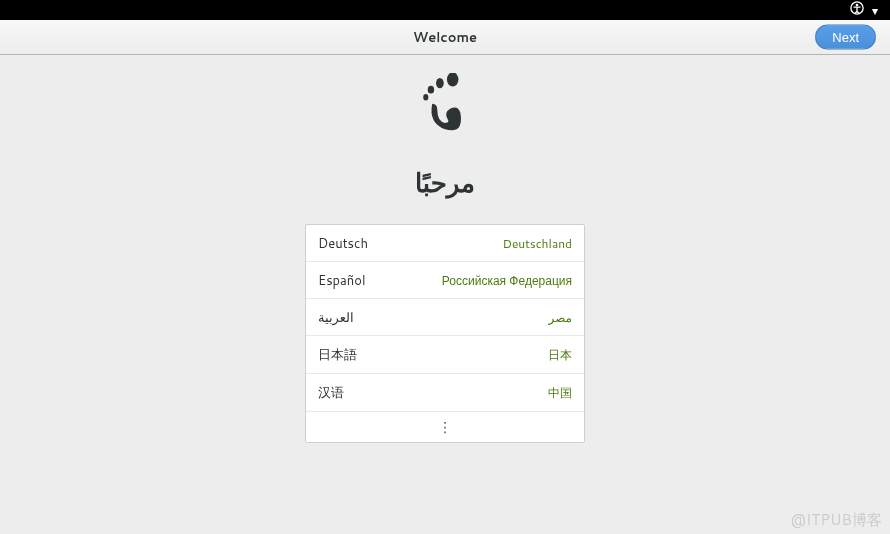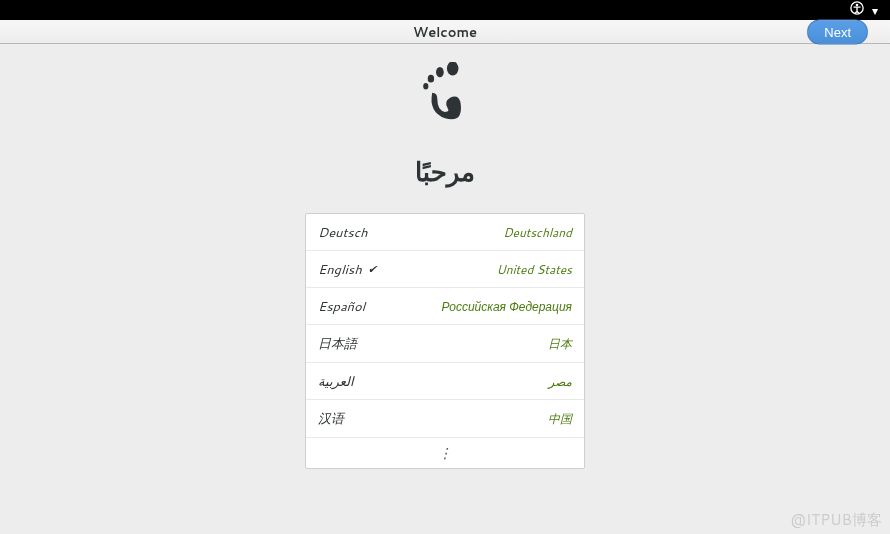--- a/index.html
+++ b/index.html
@@ -17,35 +17,35 @@
       display: flex;
       justify-content: flex-end;
       align-items: center;
       padding-right: 12px;
       gap: 8px;
     }
     .topbar-icon { color: #fff; font-size: 12px; }
     .headerbar {
       background: linear-gradient(to bottom, #f7f7f7, #ededed);
       border-bottom: 1px solid #b5b5b5;
-      height: 24px;
+      height: 35px;
       display: flex;
       align-items: center;
       justify-content: center;
       position: relative;
       padding: 0 6px;
     }
     .headerbar-title {
       font-weight: bold;
       font-size: 13px;
       color: #2e3436;
     }
     .next-button {
       position: absolute;
-      right: 22px;
+      right: 14px;
       top: 50%;
       transform: translateY(-50%);
       background: linear-gradient(to bottom, #5a9ee8, #4a90d9);
       border: 1px solid #3a78c0;
       color: #fff;
       font-size: 13px;
       padding: 4px 16px;
       border-radius: 12px;
       cursor: pointer;
     }
@@ -71,21 +71,20 @@
       border-radius: 2px;
     }
     .language-row {
       display: flex;
       justify-content: space-between;
       align-items: center;
       padding: 9px 12px;
       font-size: 13px;
       border-bottom: 1px solid #e8e8e8;
       cursor: pointer;
-      font-style: italic;
     }
     .language-row.selected { background: #fff; }
     .language-row.hover-row { background: #f5f5f5; }
     .lang-name {
       color: #2e3436;
       display: flex;
       align-items: center;
       gap: 6px;
     }
     .lang-country { color: #4d7c0f; font-size: 12px; }
@@ -134,38 +133,31 @@
       <path d="M 30 48 Q 24 78 50 88 Q 80 96 74 62 Q 70 50 58 56 Q 48 62 54 72 Q 58 78 50 78 Q 38 76 38 58 Q 38 48 30 48 Z" fill="#2e3436"></path>
     </svg>
   </div>
   <div class="greeting">مرحبًا</div>
 
   <div class="language-list">
     <div class="language-row">
       <span class="lang-name">Deutsch</span>
       <span class="lang-country">Deutschland</span>
     </div>
-    <div class="language-row selected">
-      <span class="lang-name">
-        <span>English</span>
-        <span class="check-icon">✔</span>
-      </span>
-      <span class="lang-country">United States</span>
-    </div>
     <div class="language-row">
       <span class="lang-name">Español</span>
       <span class="lang-country">Российская Федерация</span>
     </div>
     <div class="language-row">
+      <span class="lang-name">العربية</span>
+      <span class="lang-country">مصر</span>
+    </div>
+    <div class="language-row">
       <span class="lang-name">日本語</span>
       <span class="lang-country">日本</span>
-    </div>
-    <div class="language-row">
-      <span class="lang-name">العربية</span>
-      <span class="lang-country">مصر</span>
     </div>
     <div class="language-row">
       <span class="lang-name">汉语</span>
       <span class="lang-country">中国</span>
     </div>
     <div class="language-row more-row">
       <span class="more-dots">⋮</span>
     </div>
   </div>
 </div>

